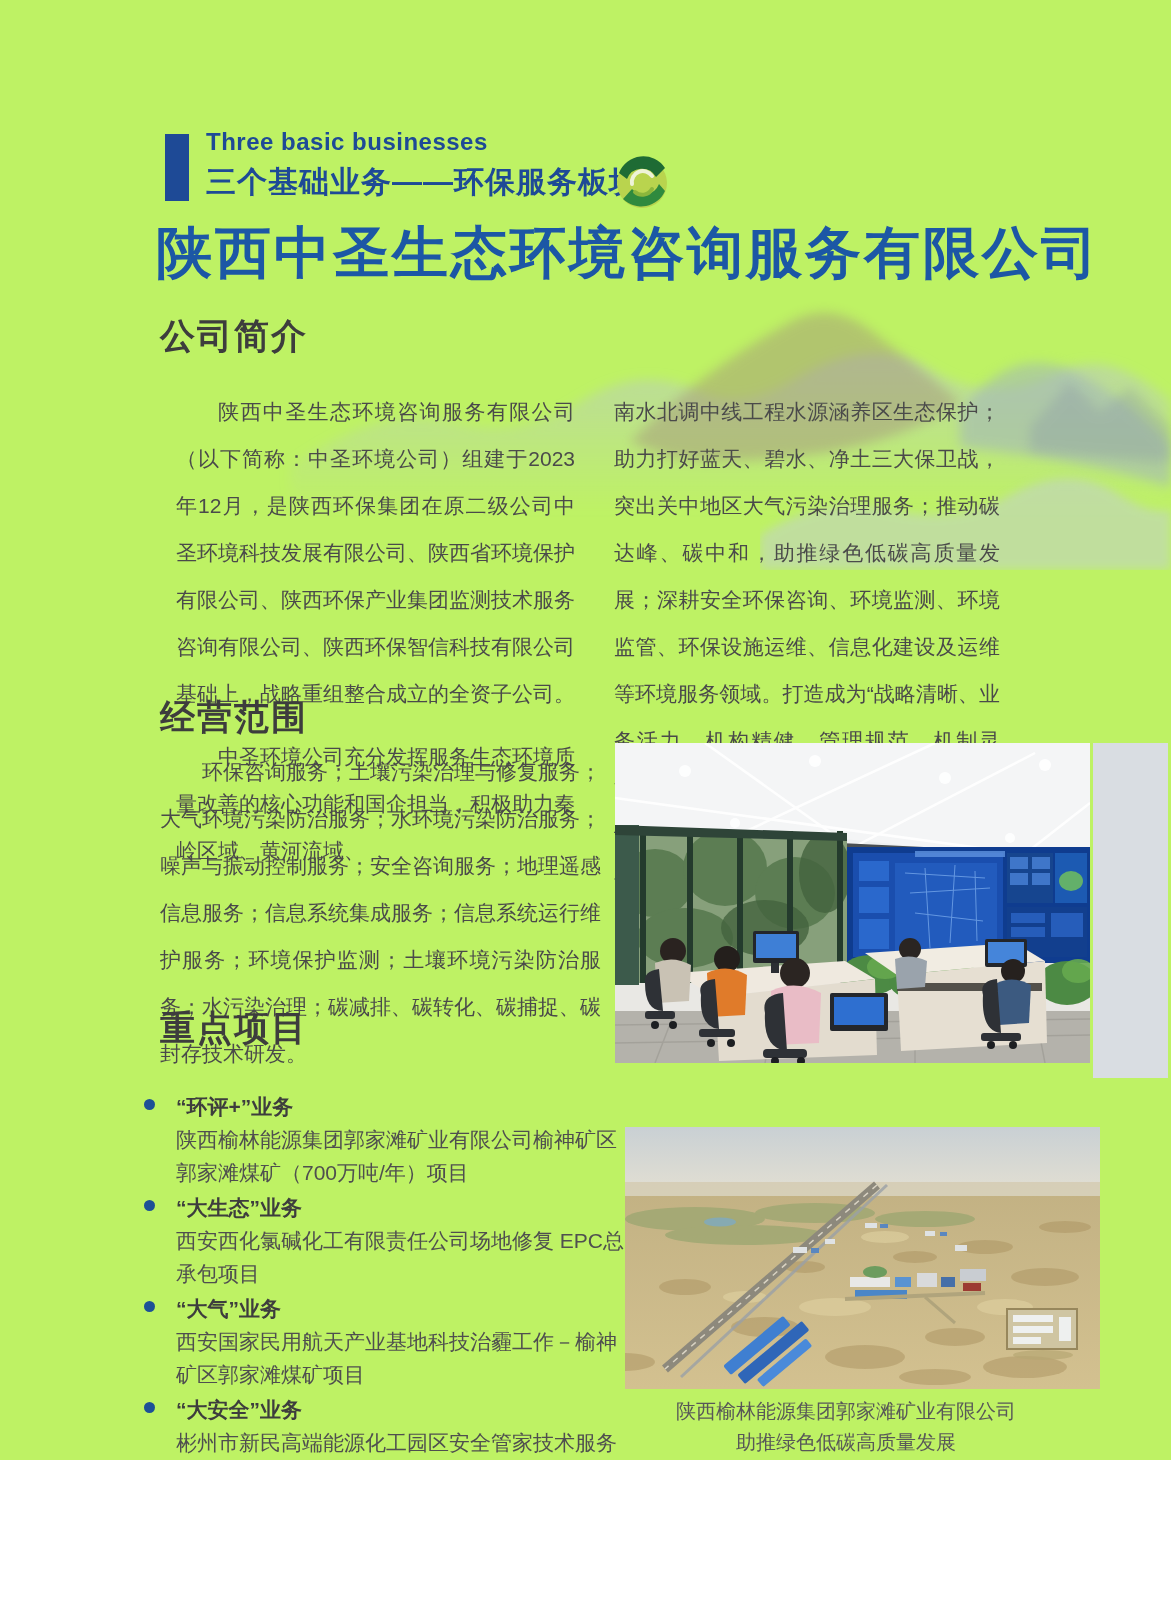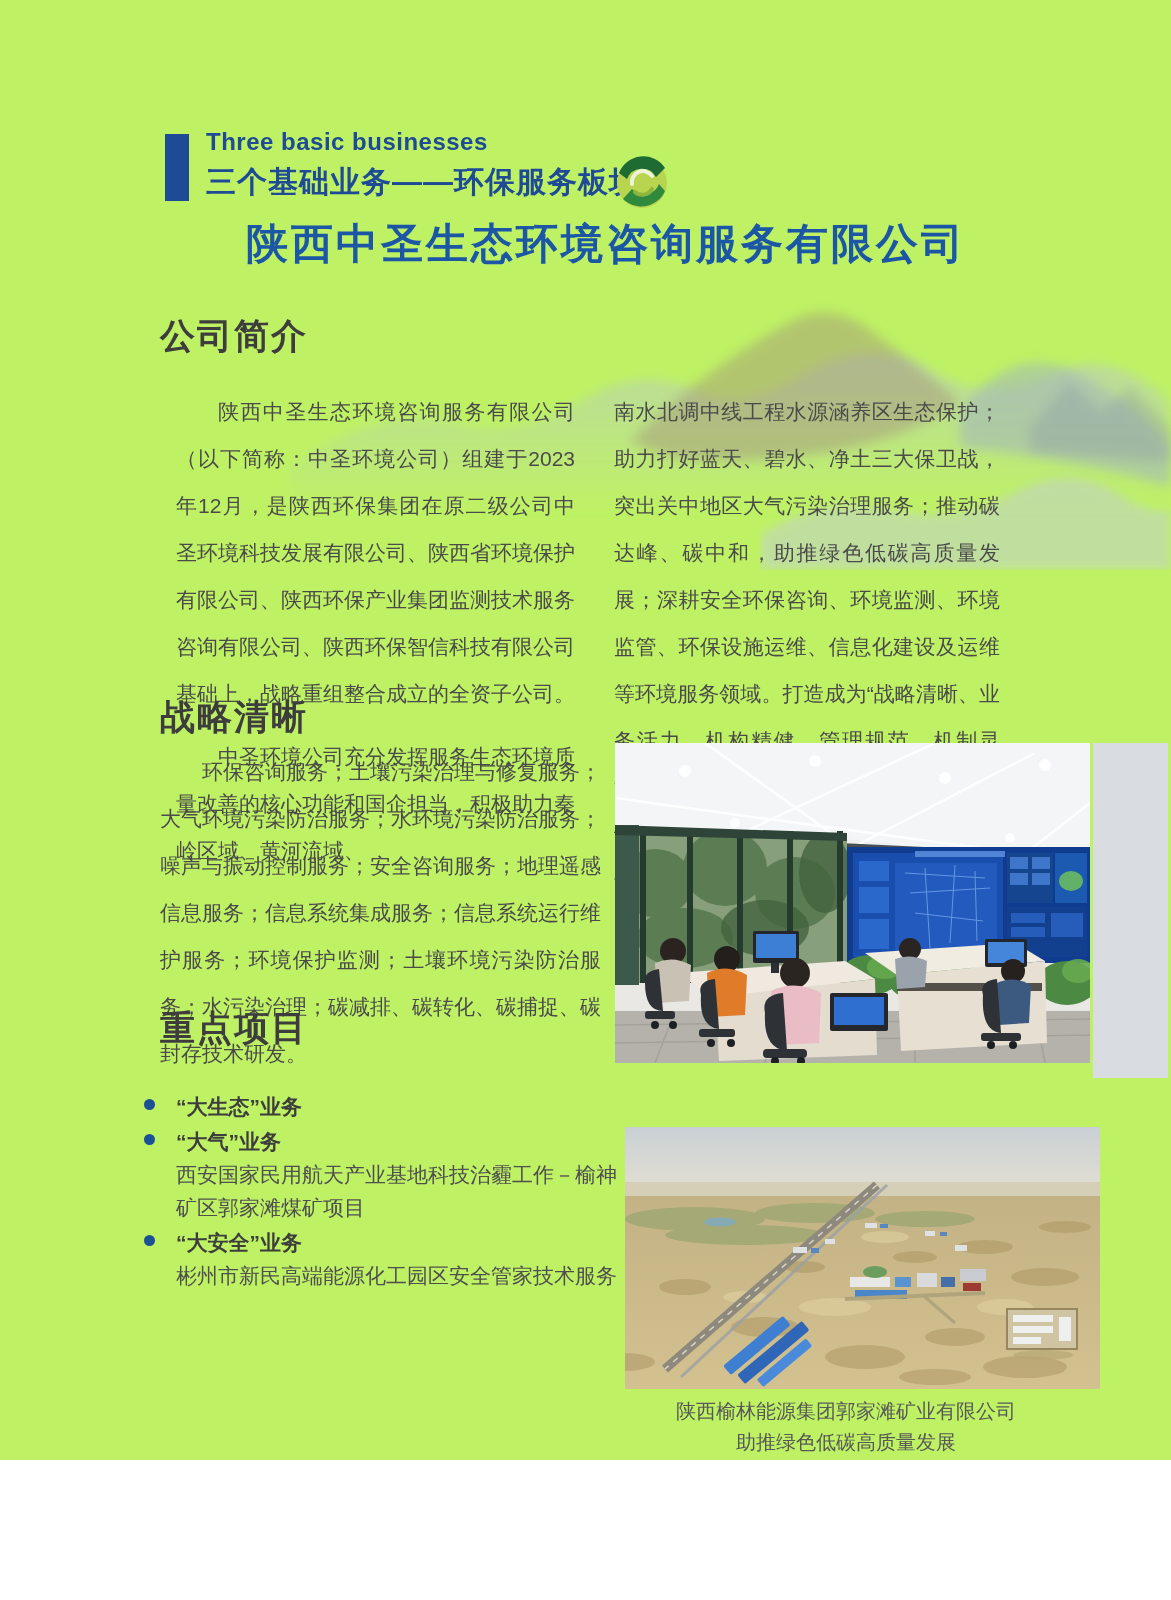--- a/index.html
+++ b/index.html
@@ -14,21 +14,21 @@
   
   .mountains{position:absolute;left:270px;top:252px;width:901px;height:310px;pointer-events:none;}
   .mountains2{position:absolute;left:760px;top:440px;width:411px;height:130px;pointer-events:none;}
   
   .accent-bar{position:absolute;left:165px;top:134px;width:24px;height:67px;background:#1e4a96;}
   .eyebrow-en{position:absolute;left:206px;top:128px;font-size:24px;font-weight:bold;color:#1e4a96;letter-spacing:0.5px;}
   .eyebrow-zh{position:absolute;left:206px;top:162px;font-size:30px;font-weight:bold;color:#1e4a96;letter-spacing:1px;}
   .logo{position:absolute;left:612px;top:153px;width:60px;height:60px;}
   .page-title{
     position:absolute;left:156px;top:216px;width:900px;
-    font-size:42px;font-weight:bold;color:#1c57a5;letter-spacing:3px;white-space:nowrap;text-align:center;
+    font-size:56px;font-weight:bold;color:#1c57a5;letter-spacing:3px;white-space:nowrap;
   }
   
   .sec-head{position:absolute;font-size:35px;font-weight:bold;color:#3d3d3d;letter-spacing:2px;}
   .h-intro{left:160px;top:313px;}
   .h-scope{left:160px;top:694px;}
   .h-projects{left:160px;top:1005px;}
   
   .col{position:absolute;top:372px;font-size:21px;line-height:47px;text-align:justify;color:#4a4a4a;}
   .col p{margin:16px;}
   .col p.indent{text-indent:2em;}
@@ -98,21 +98,21 @@
 
   <div class="sec-head h-intro">公司简介</div>
   <div class="col col-left">
     <p class="indent">陕西中圣生态环境咨询服务有限公司（以下简称：中圣环境公司）组建于2023年12月，是陕西环保集团在原二级公司中圣环境科技发展有限公司、陕西省环境保护有限公司、陕西环保产业集团监测技术服务咨询有限公司、陕西环保智信科技有限公司基础上，战略重组整合成立的全资子公司。</p>
     <p class="indent">中圣环境公司充分发挥服务生态环境质量改善的核心功能和国企担当，积极助力秦岭区域、黄河流域、</p>
   </div>
   <div class="col col-right">
     <p>南水北调中线工程水源涵养区生态保护；助力打好蓝天、碧水、净土三大保卫战，突出关中地区大气污染治理服务；推动碳达峰、碳中和，助推绿色低碳高质量发展；深耕安全环保咨询、环境监测、环境监管、环保设施运维、信息化建设及运维等环境服务领域。打造成为“战略清晰、业务活力、机构精健、管理规范、机制灵活、经营精益”的一流环境服务企业，为建设人与自然和谐共生的美丽中国贡献力量。</p>
   </div>
 
-  <div class="sec-head h-scope">战略清晰</div>
+  <div class="sec-head h-scope">经营范围</div>
   <div class="scope-body">环保咨询服务；土壤污染治理与修复服务；大气环境污染防治服务；水环境污染防治服务；噪声与振动控制服务；安全咨询服务；地理遥感信息服务；信息系统集成服务；信息系统运行维护服务；环境保护监测；土壤环境污染防治服务；水污染治理；碳减排、碳转化、碳捕捉、碳封存技术研发。</div>
 
   <div class="photo1">
     <svg viewBox="0 0 475 320" width="475" height="320">
       <rect width="475" height="320" fill="#e9e8e4"></rect>
 
       <rect width="475" height="152" fill="#eef0f1"></rect>
       <path d="M0 152 L230 96 L475 122 L475 0 L0 0 Z" fill="#f4f5f6"></path>
       <g stroke="#ffffff" stroke-width="2.5" opacity="0.95">
         <path d="M20 140 L320 0"></path>
@@ -259,21 +259,27 @@
           <circle cx="398" cy="302" r="4"></circle>
       </g>
     </svg>
   </div>
   <div class="side-band"></div>
 
   <div class="sec-head h-projects">重点项目</div>
   <div class="proj-list">
     <div class="proj-item">
       <span class="proj-dot"></span>
+      <div class="proj-title">“环评+”业务</div>
+      <div class="proj-body">陕西榆林能源集团郭家滩矿业有限公司榆神矿区郭家滩煤矿（700万吨/年）项目</div>
+    </div>
+    <div class="proj-item">
+      <span class="proj-dot"></span>
       <div class="proj-title">“大生态”业务</div>
+      <div class="proj-body">西安西化氯碱化工有限责任公司场地修复 EPC总承包项目</div>
     </div>
     <div class="proj-item">
       <span class="proj-dot"></span>
       <div class="proj-title">“大气”业务</div>
       <div class="proj-body">西安国家民用航天产业基地科技治霾工作－榆神矿区郭家滩煤矿项目</div>
     </div>
     <div class="proj-item">
       <span class="proj-dot"></span>
       <div class="proj-title">“大安全”业务</div>
       <div class="proj-body">彬州市新民高端能源化工园区安全管家技术服务</div>

